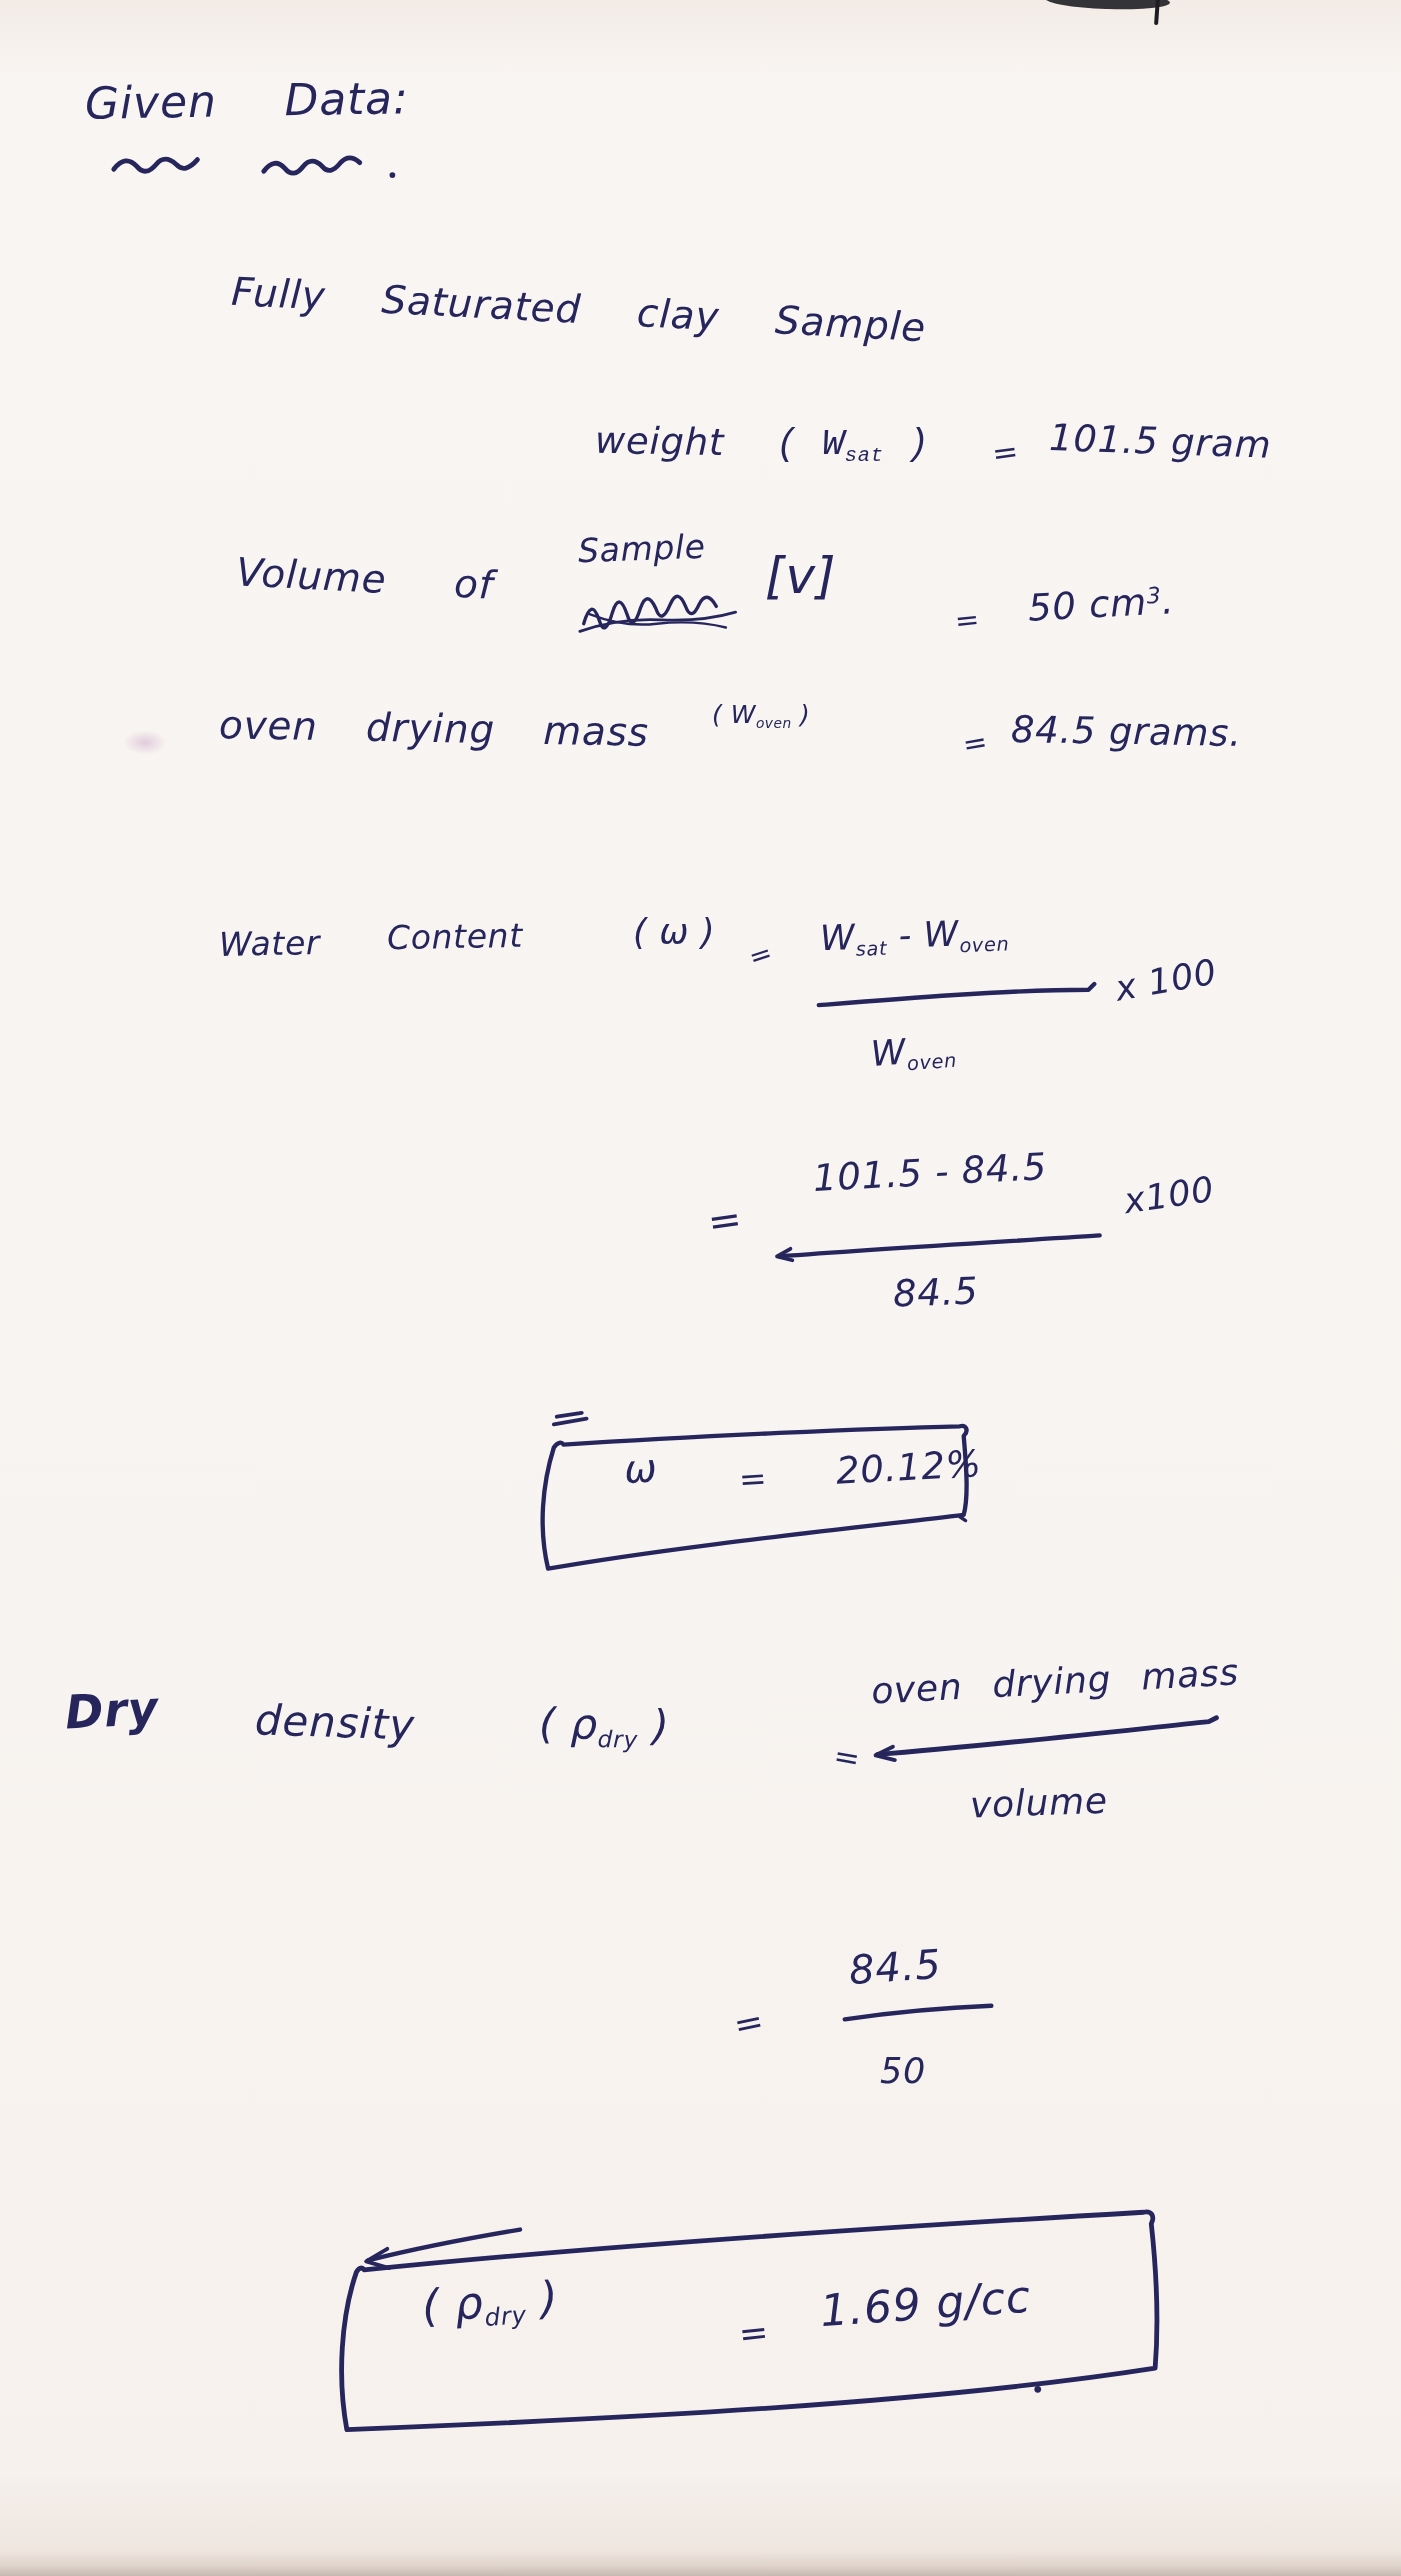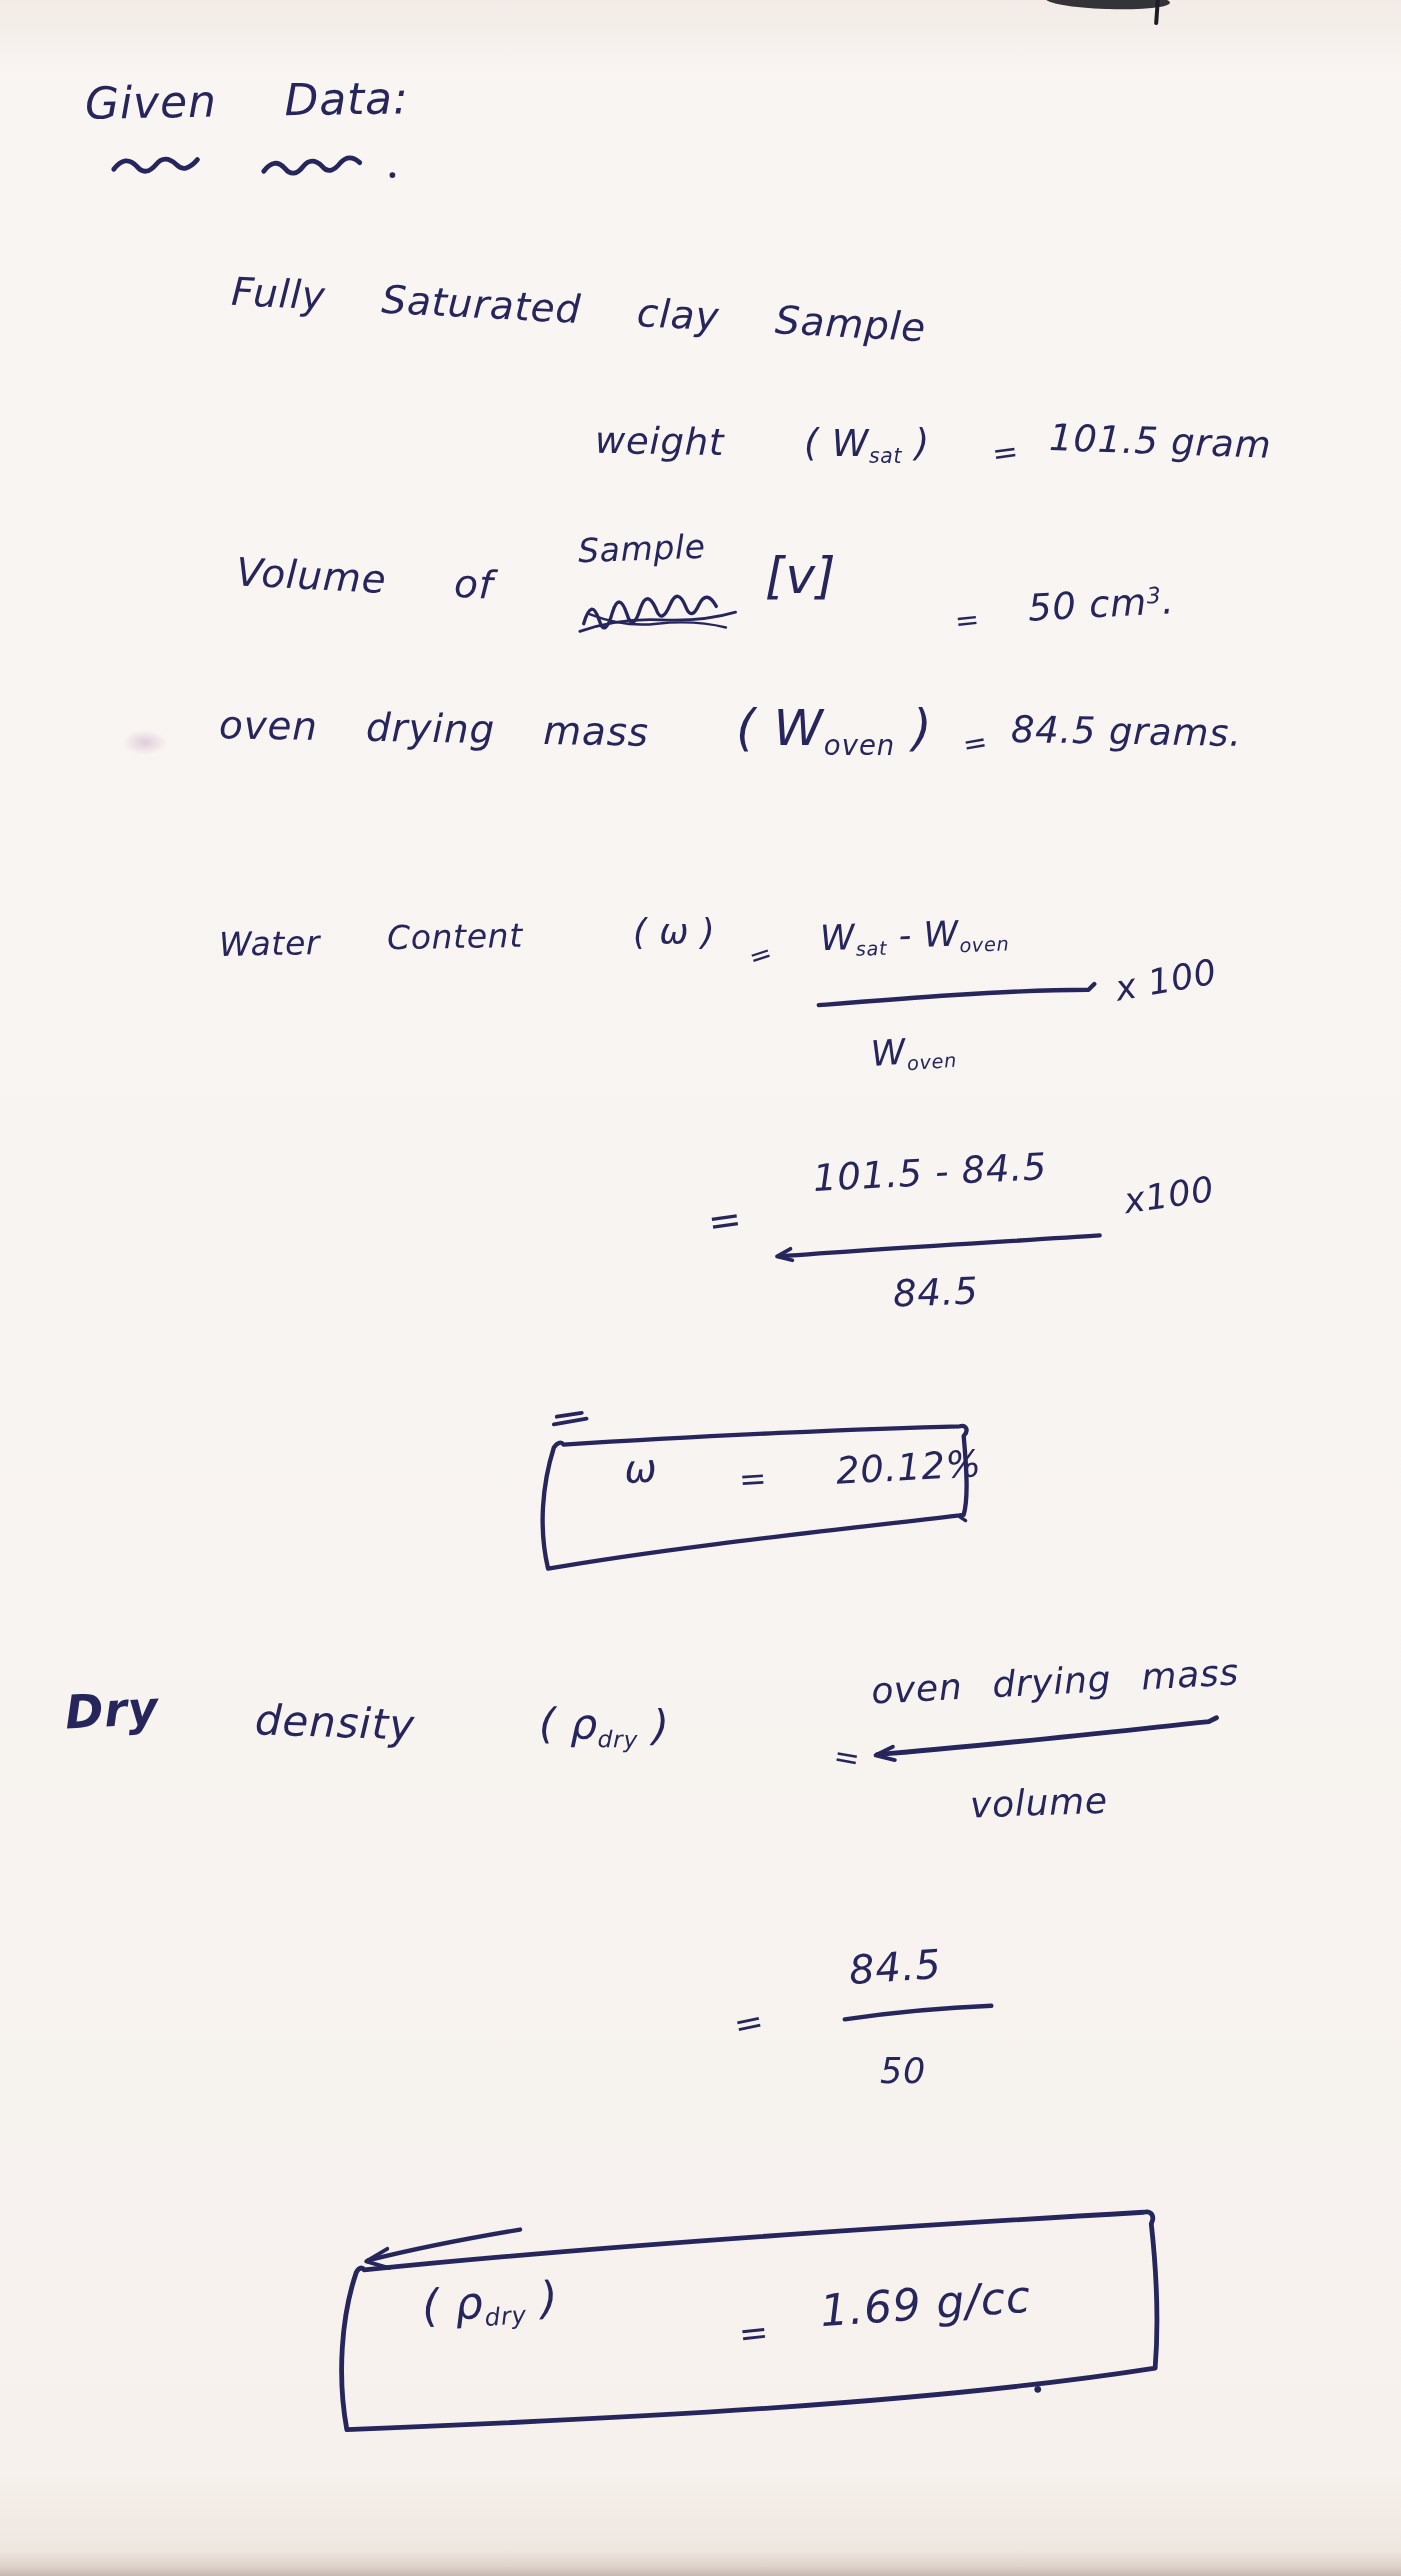--- a/index.html
+++ b/index.html
@@ -48,37 +48,37 @@
     <path class="stroke" stroke-width="5" d="M6 26 q 12 -16 24 -3 q 9 11 20 -2 q 9 -11 21 0 q 9 10 22 -5"></path>
   </svg>
   <svg class="deco" style="left:258px;top:146px;" width="144" height="39" viewBox="0 0 150 40">
     <path class="stroke" stroke-width="5" d="M6 26 q 11 -15 22 -3 q 9 11 19 -2 q 9 -11 20 0 q 8 10 19 -4 q 9 -10 20 0"></path>
     <circle cx="140" cy="30" r="3" fill="#26265c"></circle>
   </svg>
 
   <div class="hw" style="left:231px;top:289px;font-size:39px;word-spacing:1.1em;transform:rotate(3deg);">Fully Saturated clay Sample</div>
 
   <div class="hw" style="left:595px;top:422px;font-size:37px;transform:rotate(1deg);">weight</div>
-  <div class="hw" style="left:804px;top:424px;font-size:37px;"><span>( W</span><sub>sat</sub><span> )</span></div>
+  <div class="hw" style="left:776px;top:424px;font-size:37px;font-family:Liberation Mono, monospace;"><span>( W</span><sub>sat</sub><span> )</span></div>
   <div class="hw" style="left:992px;top:435px;font-size:31px;transform:rotate(-8deg);">=</div>
   <div class="hw" style="left:1049px;top:422px;font-size:37px;transform:rotate(2deg);">101.5 gram</div>
 
   <div class="hw" style="left:236px;top:558px;font-size:39px;word-spacing:1.4em;transform:rotate(3deg);">Volume of</div>
   <div class="hw" style="left:578px;top:531px;font-size:33px;transform:rotate(-2deg);">Sample</div>
   <svg class="deco" style="left:576px;top:585px;" width="173" height="62" viewBox="0 0 180 64">
     <path class="stroke" stroke-width="3.5" d="M8 40 q 8 -28 16 -4 q 6 20 14 -8 q 7 -22 15 2 q 6 20 14 -6 q 7 -20 16 0 q 6 18 15 -4 q 8 -18 16 2 q 6 16 14 -2 q 8 -16 18 2"></path>
     <path class="stroke" stroke-width="3" d="M4 48 q 40 -14 84 -12 q 44 2 78 -8"></path>
     <path class="stroke" stroke-width="2.5" d="M14 30 q 36 14 70 10 q 40 -4 72 4"></path>
   </svg>
   <div class="hw" style="left:765px;top:549px;font-size:50px;">[v]</div>
   <div class="hw" style="left:955px;top:605px;font-size:29px;transform:rotate(-6deg);">=</div>
   <div class="hw" style="left:1028px;top:585px;font-size:37px;transform:rotate(-3deg);"><span>50 cm</span><sup>3</sup><span>.</span></div>
 
   <div class="hw" style="left:219px;top:708px;font-size:39px;word-spacing:.9em;transform:rotate(1deg);">oven drying mass</div>
-  <div class="hw" style="left:736px;top:701px;font-size:50px;"><span>( W</span><sub>oven</sub><span> )</span></div>
+  <div class="hw" style="left:712px;top:701px;font-size:25px;"><span>( W</span><sub>oven</sub><span> )</span></div>
   <div class="hw" style="left:963px;top:728px;font-size:29px;transform:rotate(-10deg);">=</div>
   <div class="hw" style="left:1011px;top:712px;font-size:37px;transform:rotate(1deg);">84.5 grams.</div>
 
   <div class="hw" style="left:219px;top:926px;font-size:33px;transform:rotate(-1deg);">Water</div>
   <div class="hw" style="left:387px;top:919px;font-size:33px;transform:rotate(-1deg);">Content</div>
   <div class="hw" style="left:633px;top:913px;font-size:35px;">( ω )</div>
   <div class="hw" style="left:749px;top:940px;font-size:27px;transform:rotate(-18deg);">=</div>
   <div class="hw" style="left:820px;top:916px;font-size:35px;transform:rotate(-2deg);"><span>W</span><sub>sat</sub><span> - W</span><sub>oven</sub></div>
   <svg class="deco" style="left:813px;top:980px;" width="289" height="33" viewBox="0 0 300 34">
     <path class="stroke" stroke-width="4.5" d="M6 26 C 80 20, 200 10, 286 10 l 6 -6"></path>

